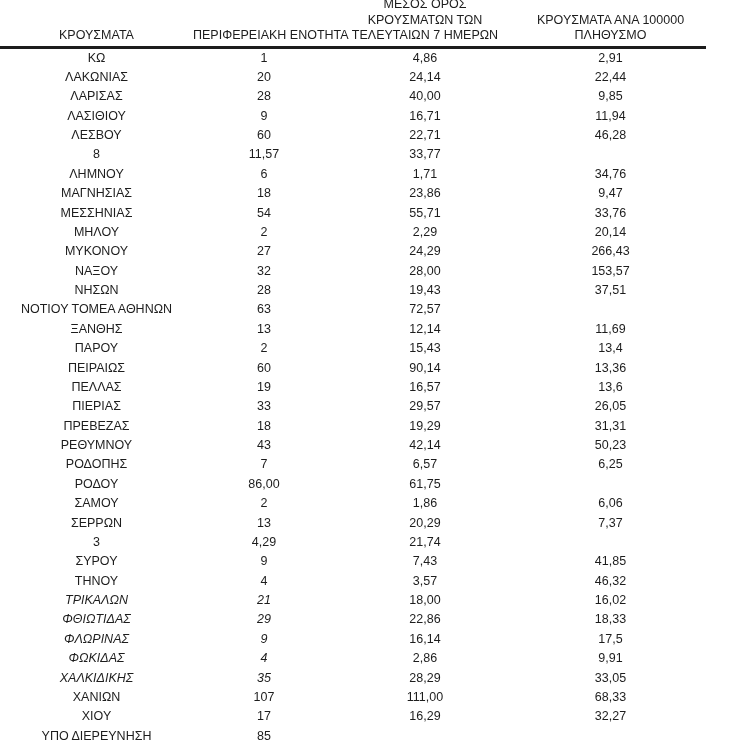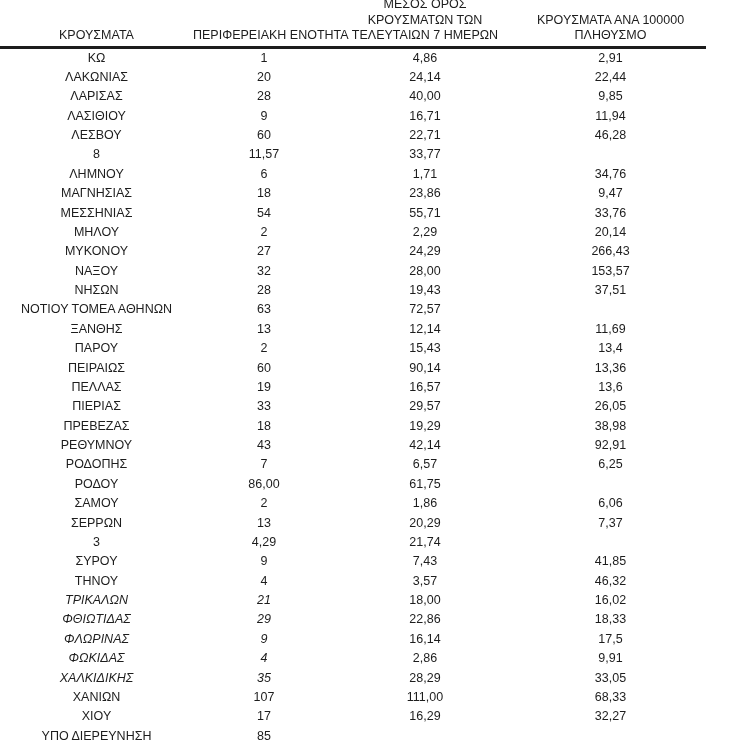--- a/index.html
+++ b/index.html
@@ -168,27 +168,27 @@
         <div class="tr">
           <div class="td">ΠΙΕΡΙΑΣ</div>
           <div class="td">33</div>
           <div class="td">29,57</div>
           <div class="td">26,05</div>
         </div>
         <div class="tr">
           <div class="td">ΠΡΕΒΕΖΑΣ</div>
           <div class="td">18</div>
           <div class="td">19,29</div>
-          <div class="td">38,98</div>
+          <div class="td">31,31</div>
         </div>
         <div class="tr">
           <div class="td">ΡΕΘΥΜΝΟΥ</div>
           <div class="td">43</div>
           <div class="td">42,14</div>
-          <div class="td">92,91</div>
+          <div class="td">50,23</div>
         </div>
         <div class="tr">
           <div class="td">ΡΟΔΟΠΗΣ</div>
           <div class="td">7</div>
           <div class="td">6,57</div>
           <div class="td">6,25</div>
         </div>
         <div class="tr">
           <div class="td">ΡΟΔΟΥ</div>
           <div class="td">86,00</div>

